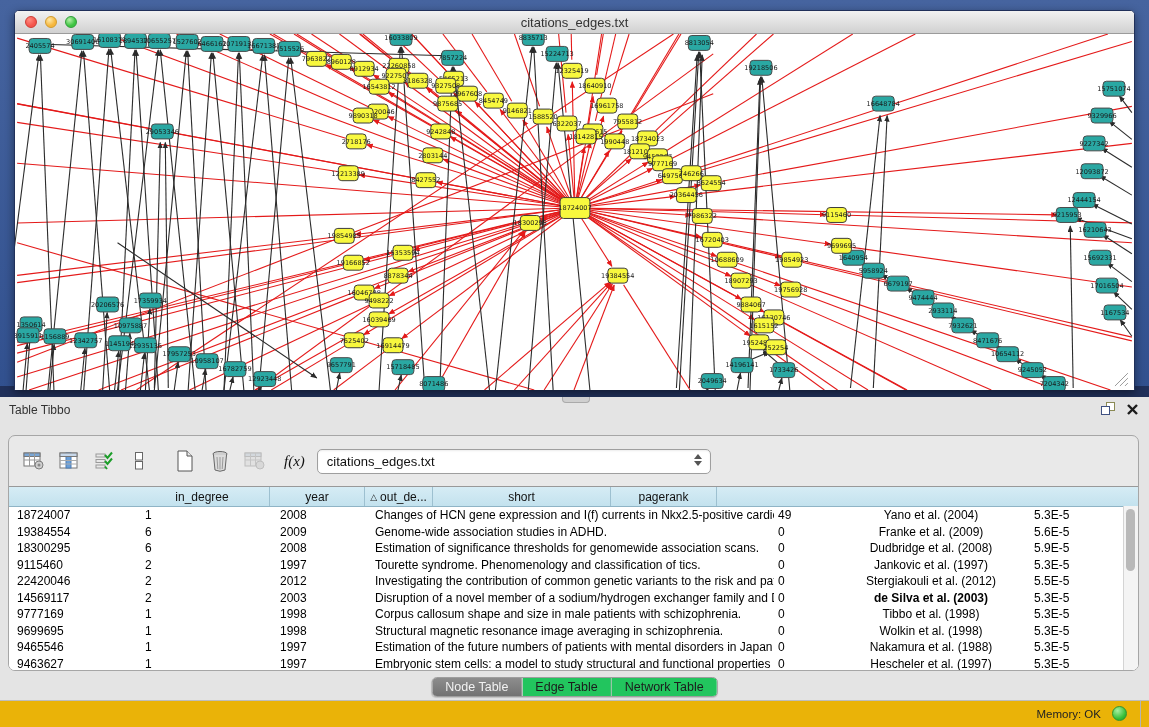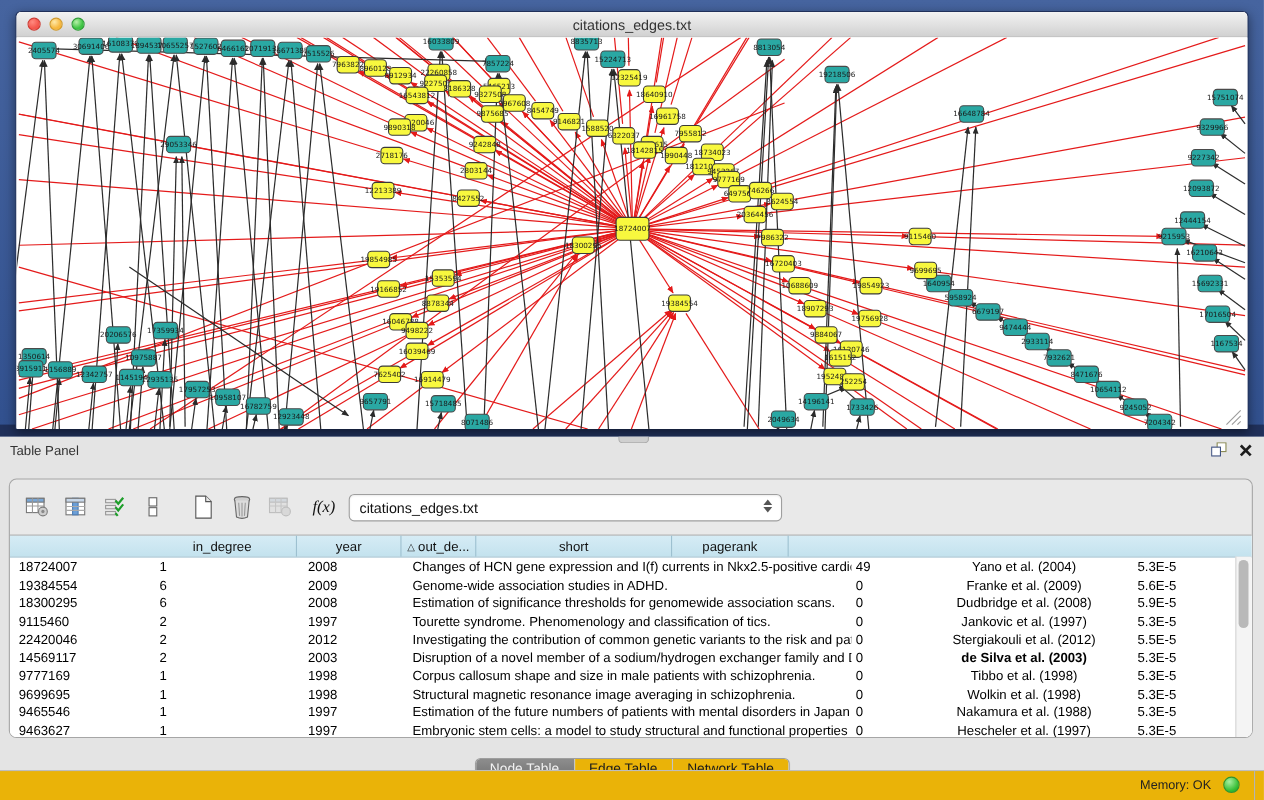--- a/index.html
+++ b/index.html
@@ -47,24 +47,24 @@
     border-bottom:1px solid #8fb4c6;}
   .th{box-sizing:border-box;border-right:1px solid #9dc0d0;font-size:12px;color:#111;
     display:flex;align-items:center;justify-content:center;overflow:hidden;white-space:nowrap;}
   .sortglyph{font-size:9px;margin-right:3px;color:#222;}
   .trow{display:flex;height:16.5px;line-height:16.5px;font-size:12px;color:#000;background:#fff;}
   .td{box-sizing:border-box;overflow:hidden;white-space:nowrap;}
   .scrollbar{position:absolute;right:0;top:19px;bottom:0;width:14px;background:#f4f4f4;
     border-left:1px solid #d4d4d4;}
   .thumb{position:absolute;left:2px;top:3px;width:9px;height:62px;border-radius:5px;background:#b9b9b9;}
   
-  .tabs{position:absolute;left:50%;top:292px;transform:translateX(-50%);display:flex;
+  .tabs{position:absolute;left:50%;top:280px;transform:translateX(-50%);display:flex;
     border:1px solid #9e9e9e;border-radius:5px;overflow:hidden;background:#fdfdfd;
     box-shadow:0 1px 1px rgba(0,0,0,.15);}
-  .tab{padding:2px 13px;font-size:12.5px;color:#1c1c1c;background:#eab308;border-right:1px solid #c4c4c4;}
+  .tab{padding:2px 13px;font-size:12.5px;color:#1c1c1c;background:#22c55e;border-right:1px solid #c4c4c4;}
   .tab:last-child{border-right:none;}
   .tab.sel{background:linear-gradient(#8d8d8d,#727272);color:#f2f2f2;}
   
   .statusbar{position:absolute;left:0;top:303px;width:100%;height:27px;background:#eab308;
     border-top:1px solid #bdbdbd;}
   .mem{position:absolute;right:48px;top:7px;font-size:11.5px;color:#222;}
   .memdot{position:absolute;right:22px;top:5px;width:15px;height:15px;border-radius:50%;
     background:radial-gradient(circle at 35% 28%,#a8f0a0,#35bd35 65%,#22982a);border:1px solid #2f9432;box-sizing:border-box;}
   .statdiv{position:absolute;right:8px;top:0;width:1px;height:100%;background:#b4b4b4;}
 </style>
@@ -799,21 +799,21 @@
           <line x1="1114" y1="354" x2="1117" y2="351"></line>
         </g>
       </svg>
     </div>
   </div>
 </div>
 
 <div class="table-panel">
   <div class="grip"></div>
   <div class="tp-header">
-    <span class="tp-title">Table Panel</span>
+    <span class="tp-title">Table Tibbo</span>
     <div class="tp-icons">
       <svg width="15" height="14">
         <rect x="5.5" y="0.5" width="8" height="8" fill="#fff" stroke="#8a8a54"></rect>
         <rect x="0.5" y="4.5" width="8" height="8" fill="#fff" stroke="#3f5181"></rect>
       </svg>
       <svg width="13" height="13">
         <line x1="2" y1="2" x2="11" y2="11" stroke="#1c1c1c" stroke-width="2.4"></line>
         <line x1="11" y1="2" x2="2" y2="11" stroke="#1c1c1c" stroke-width="2.4"></line>
       </svg>
     </div>

